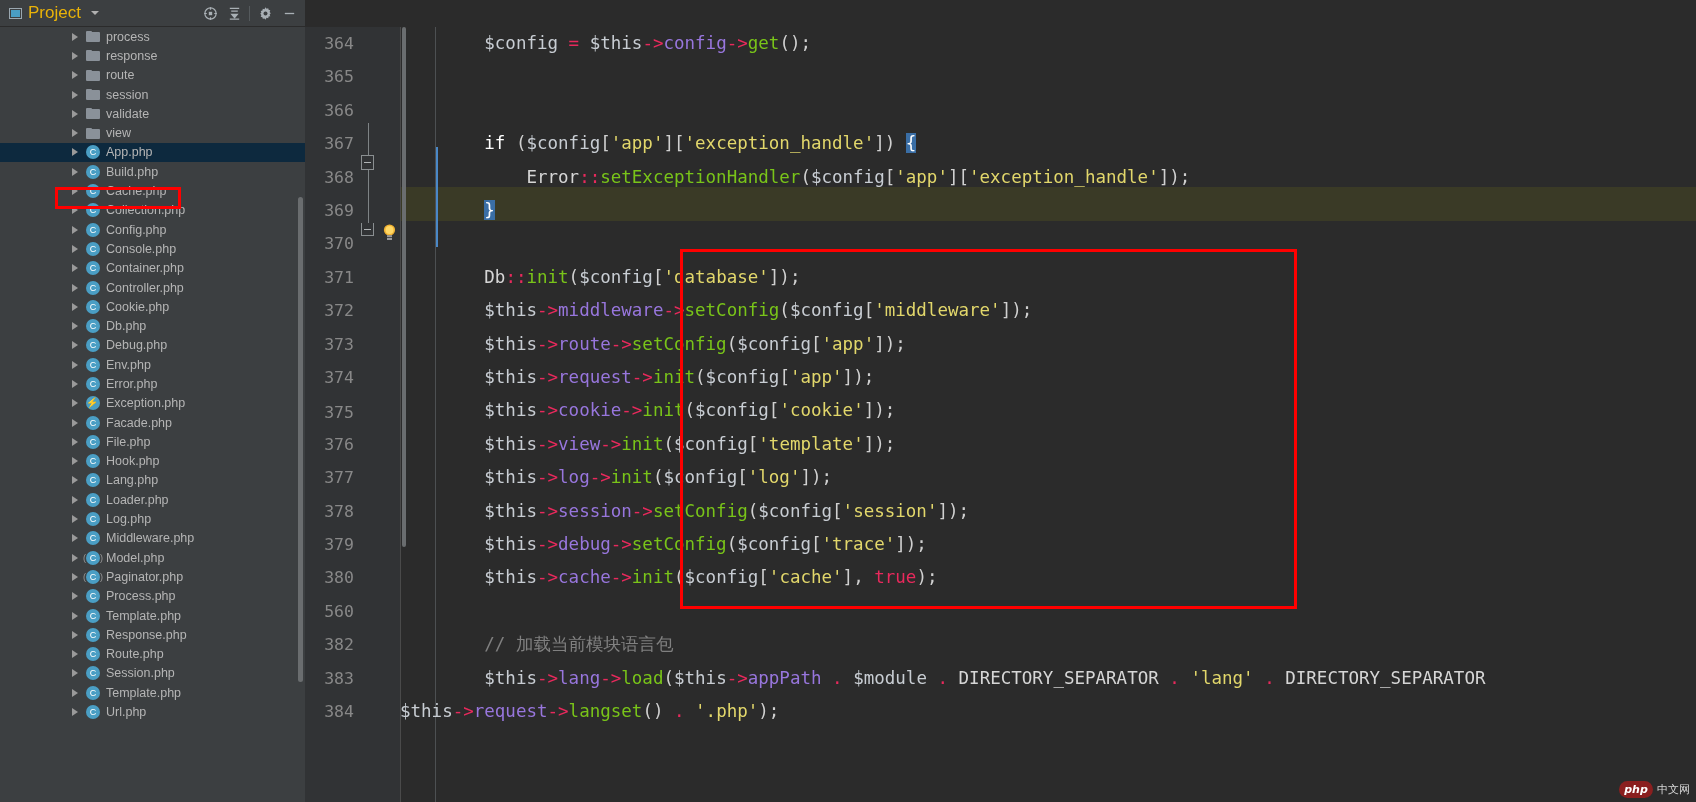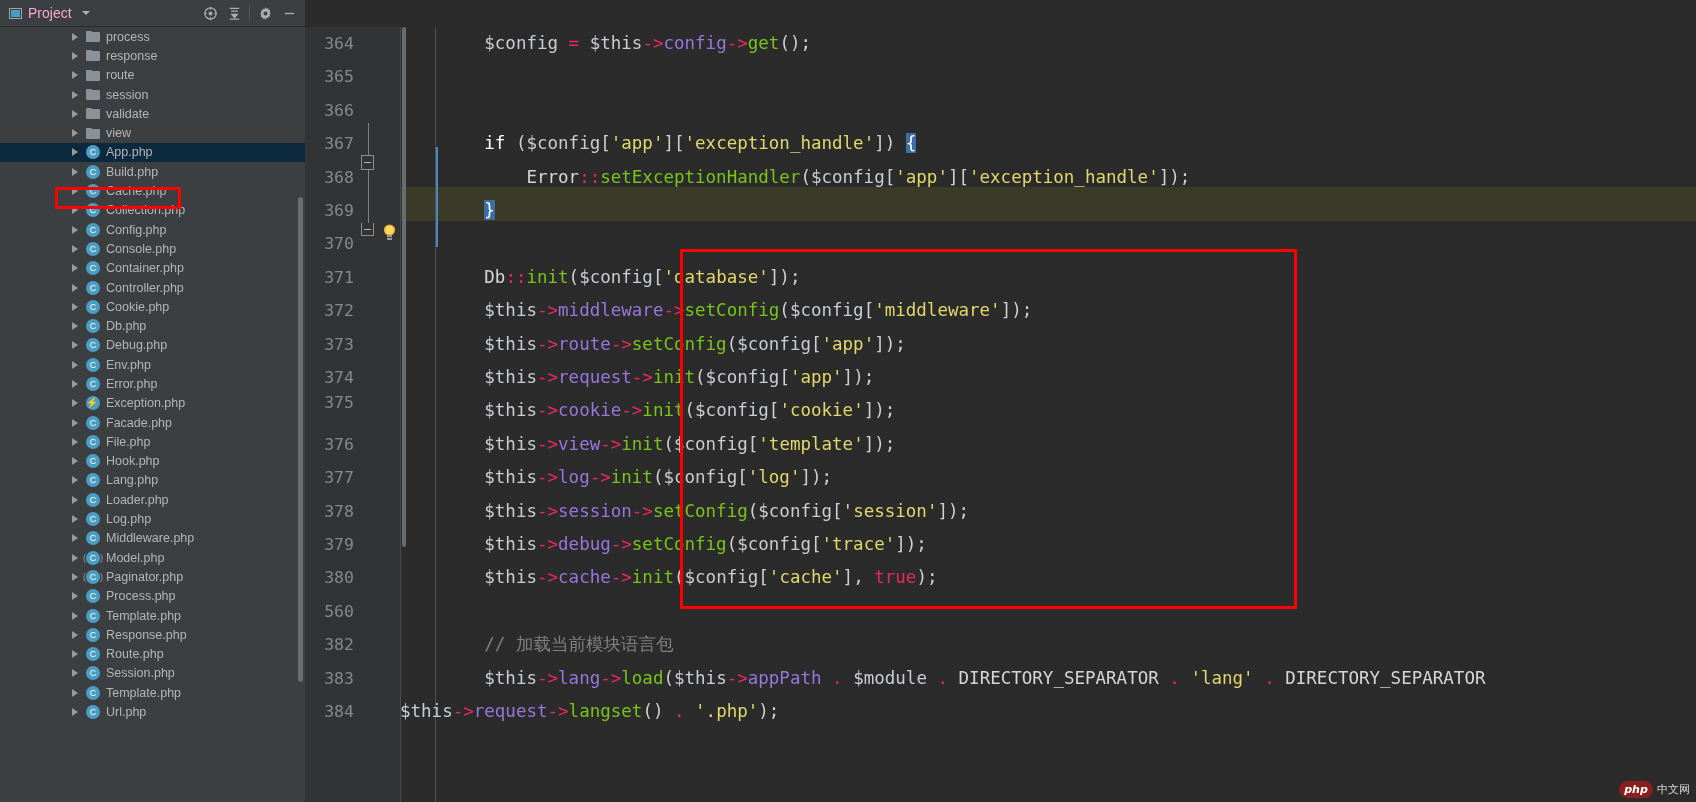--- a/index.html
+++ b/index.html
@@ -17,21 +17,21 @@
   .projhdr{
     width:305px;box-sizing:border-box;
     background:#3c3f41;color:#bbbbbb;
     display:flex;align-items:center;
     border-bottom:1px solid #2b2b2b;
     font-family:"Liberation Sans",sans-serif;font-size:12px;
   }
   .projhdr .ptitle{display:flex;align-items:center;gap:6px;padding-left:9px;}
   .sqicon{width:13px;height:11px;border:1.6px solid #9aa7b0;box-sizing:border-box;position:relative;background:#3c3f41;}
   .sqicon:after{content:"";position:absolute;left:1px;top:1px;right:1px;bottom:1px;background:#4a9ec4;}
-  .projlbl{font-size:14px;color:#f9a8d4;}
+  .projlbl{font-size:17px;color:#eab308;}
   .caret{width:0;height:0;border-left:4px solid transparent;border-right:4px solid transparent;border-top:4px solid #b0b0b0;margin-left:4px;}
   .hdricons{margin-left:auto;display:flex;align-items:center;gap:0px;padding-right:4px;}
   .hicon{width:24px;height:24px;display:flex;align-items:center;justify-content:center;color:#a9b0b5;}
   .vsep{width:1px;height:15px;background:#555a5d;margin:0 3px;}
 
   .tabbar{
     flex:1;background:#3c3f41;display:flex;align-items:stretch;
     border-bottom:1px solid #2b2b2b;
     font-family:"Liberation Sans",sans-serif;
     margin-top:44px;
@@ -443,21 +443,21 @@
             </div>
             <div class="gutterline" style="top: 267.2px;">
               <span class="lnum">372</span>
             </div>
             <div class="gutterline" style="top: 300.6px;">
               <span class="lnum">373</span>
             </div>
             <div class="gutterline" style="top: 334px;">
               <span class="lnum">374</span>
             </div>
-            <div class="gutterline" style="top: 359px;">
+            <div class="gutterline" style="top: 369px;">
               <span class="lnum">375</span>
             </div>
             <div class="gutterline" style="top: 400.8px;">
               <span class="lnum">376</span>
             </div>
             <div class="gutterline" style="top: 434.2px;">
               <span class="lnum">377</span>
             </div>
             <div class="gutterline" style="top: 467.6px;">
               <span class="lnum">378</span>

